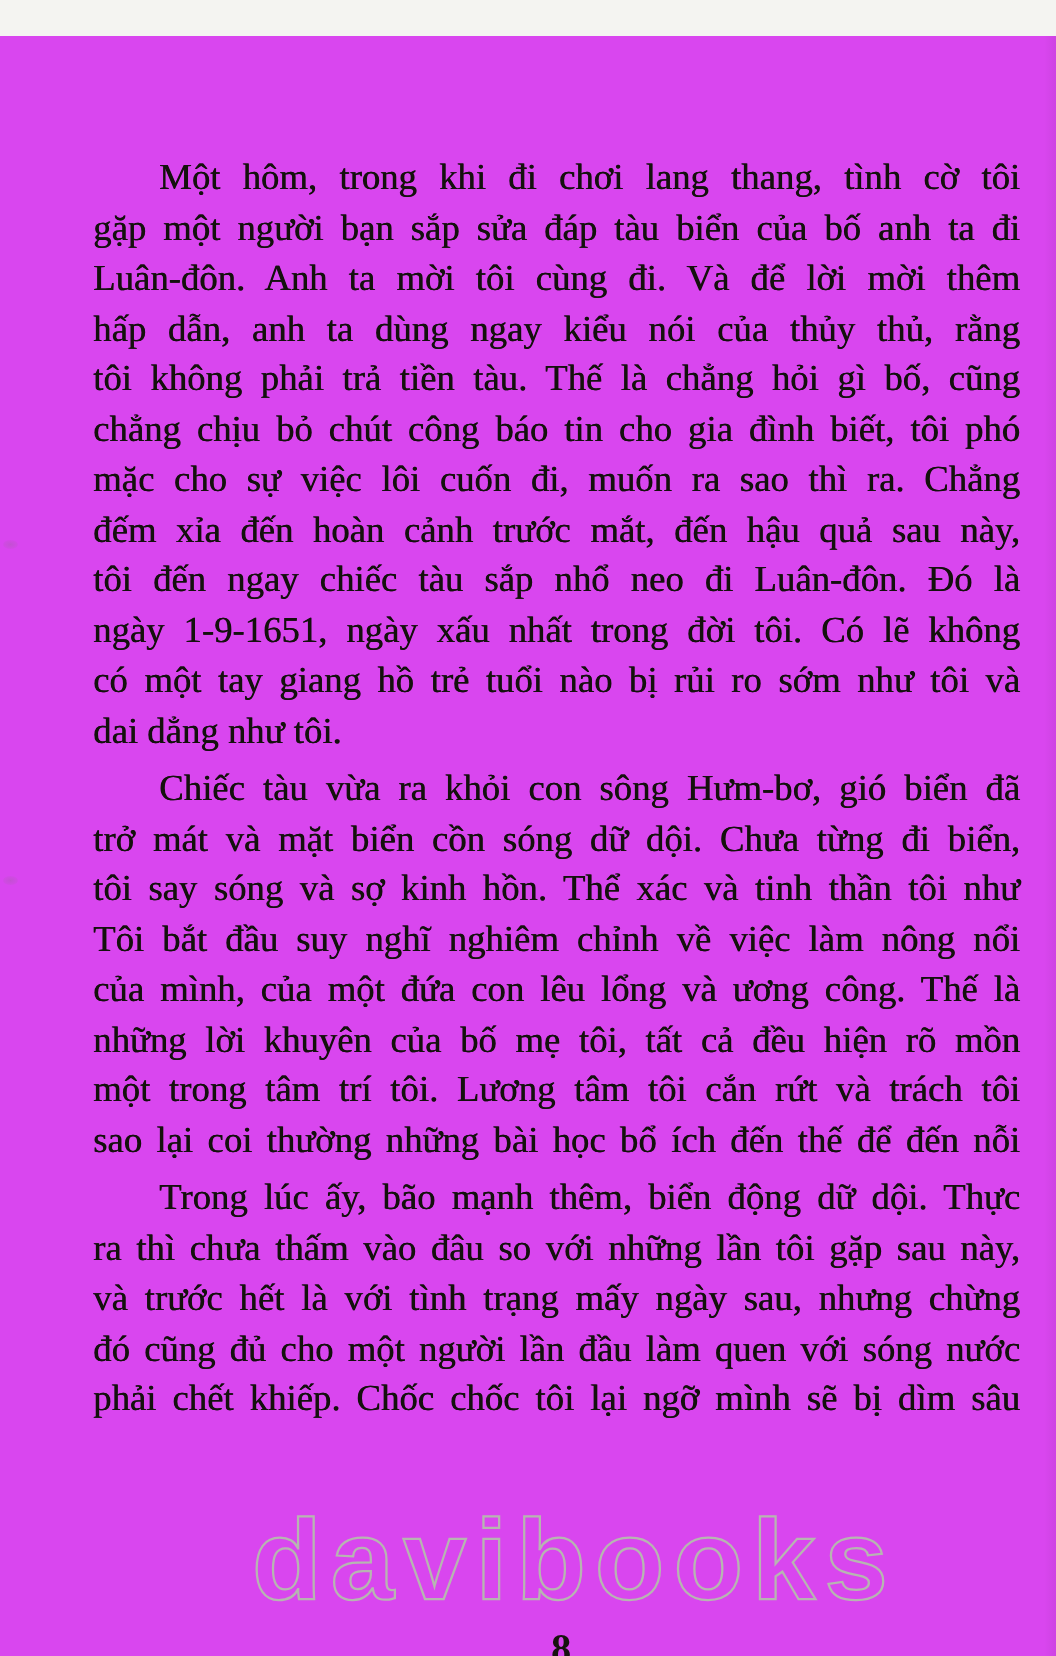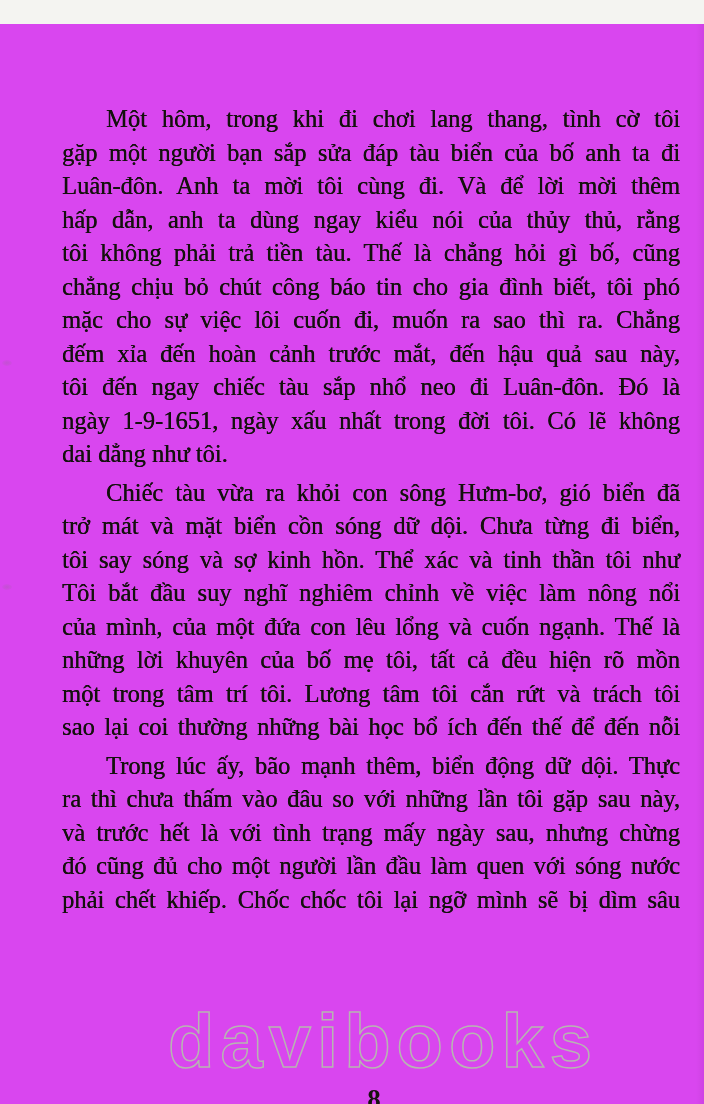--- a/index.html
+++ b/index.html
@@ -108,29 +108,30 @@
       <div class="line indent">Một hôm, trong khi đi chơi lang thang, tình cờ tôi</div>
       <div class="line">gặp một người bạn sắp sửa đáp tàu biển của bố anh ta đi</div>
       <div class="line">Luân-đôn. Anh ta mời tôi cùng đi. Và để lời mời thêm</div>
       <div class="line">hấp dẫn, anh ta dùng ngay kiểu nói của thủy thủ, rằng</div>
       <div class="line">tôi không phải trả tiền tàu. Thế là chẳng hỏi gì bố, cũng</div>
       <div class="line">chẳng chịu bỏ chút công báo tin cho gia đình biết, tôi phó</div>
       <div class="line">mặc cho sự việc lôi cuốn đi, muốn ra sao thì ra. Chẳng</div>
       <div class="line">đếm xỉa đến hoàn cảnh trước mắt, đến hậu quả sau này,</div>
       <div class="line">tôi đến ngay chiếc tàu sắp nhổ neo đi Luân-đôn. Đó là</div>
       <div class="line">ngày 1-9-1651, ngày xấu nhất trong đời tôi. Có lẽ không</div>
+      <div class="line">có một tay giang hồ trẻ tuổi nào bị rủi ro sớm như tôi và</div>
       <div class="line short">dai dẳng như tôi.</div>
     </div>
 
     <div class="para">
       <div class="line indent">Chiếc tàu vừa ra khỏi con sông Hưm-bơ, gió biển đã</div>
       <div class="line">trở mát và mặt biển cồn sóng dữ dội. Chưa từng đi biển,</div>
       <div class="line">tôi say sóng và sợ kinh hồn. Thể xác và tinh thần tôi như</div>
       <div class="line">Tôi bắt đầu suy nghĩ nghiêm chỉnh về việc làm nông nổi</div>
-      <div class="line">của mình, của một đứa con lêu lổng và cuốn ngạnh. Thế là</div>
+      <div class="line">của mình, của một đứa con lêu lổng và ương công. Thế là</div>
       <div class="line">những lời khuyên của bố mẹ tôi, tất cả đều hiện rõ mồn</div>
       <div class="line">một trong tâm trí tôi. Lương tâm tôi cắn rứt và trách tôi</div>
       <div class="line">sao lại coi thường những bài học bổ ích đến thế để đến nỗi</div>
     </div>
 
     <div class="para">
       <div class="line indent">Trong lúc ấy, bão mạnh thêm, biển động dữ dội. Thực</div>
       <div class="line">ra thì chưa thấm vào đâu so với những lần tôi gặp sau này,</div>
       <div class="line">và trước hết là với tình trạng mấy ngày sau, nhưng chừng</div>
       <div class="line">đó cũng đủ cho một người lần đầu làm quen với sóng nước</div>

